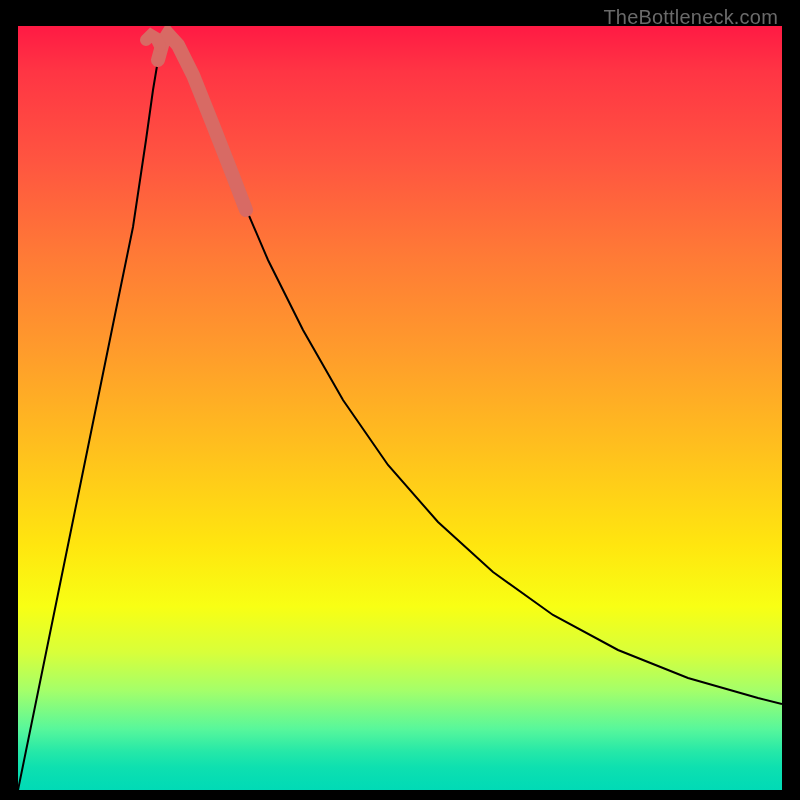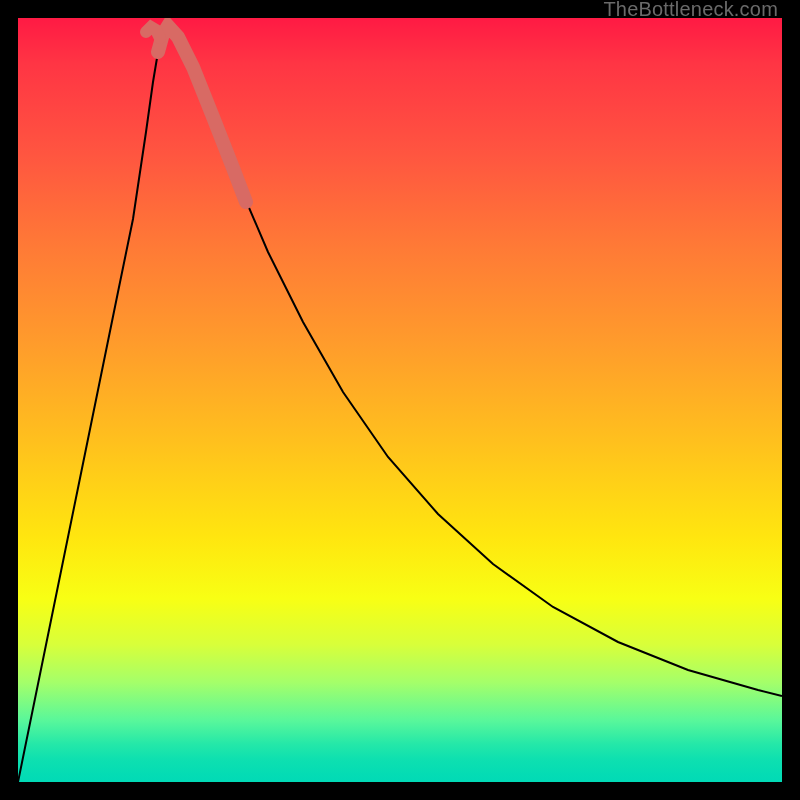--- a/index.html
+++ b/index.html
@@ -6,21 +6,21 @@
     margin: 0;
     padding: 0;
     width: 800px;
     height: 800px;
     overflow: hidden;
     background: #000;
     font-family: Arial, Helvetica, sans-serif;
   }
   .frame {
     position: absolute;
-    top: 0;
+    top: 8px;
     left: 0;
     width: 800px;
     height: 716px;
     background: #000;
   }
   .plot-area {
     position: absolute;
     top: 18px;
     left: 18px;
     width: 764px;

